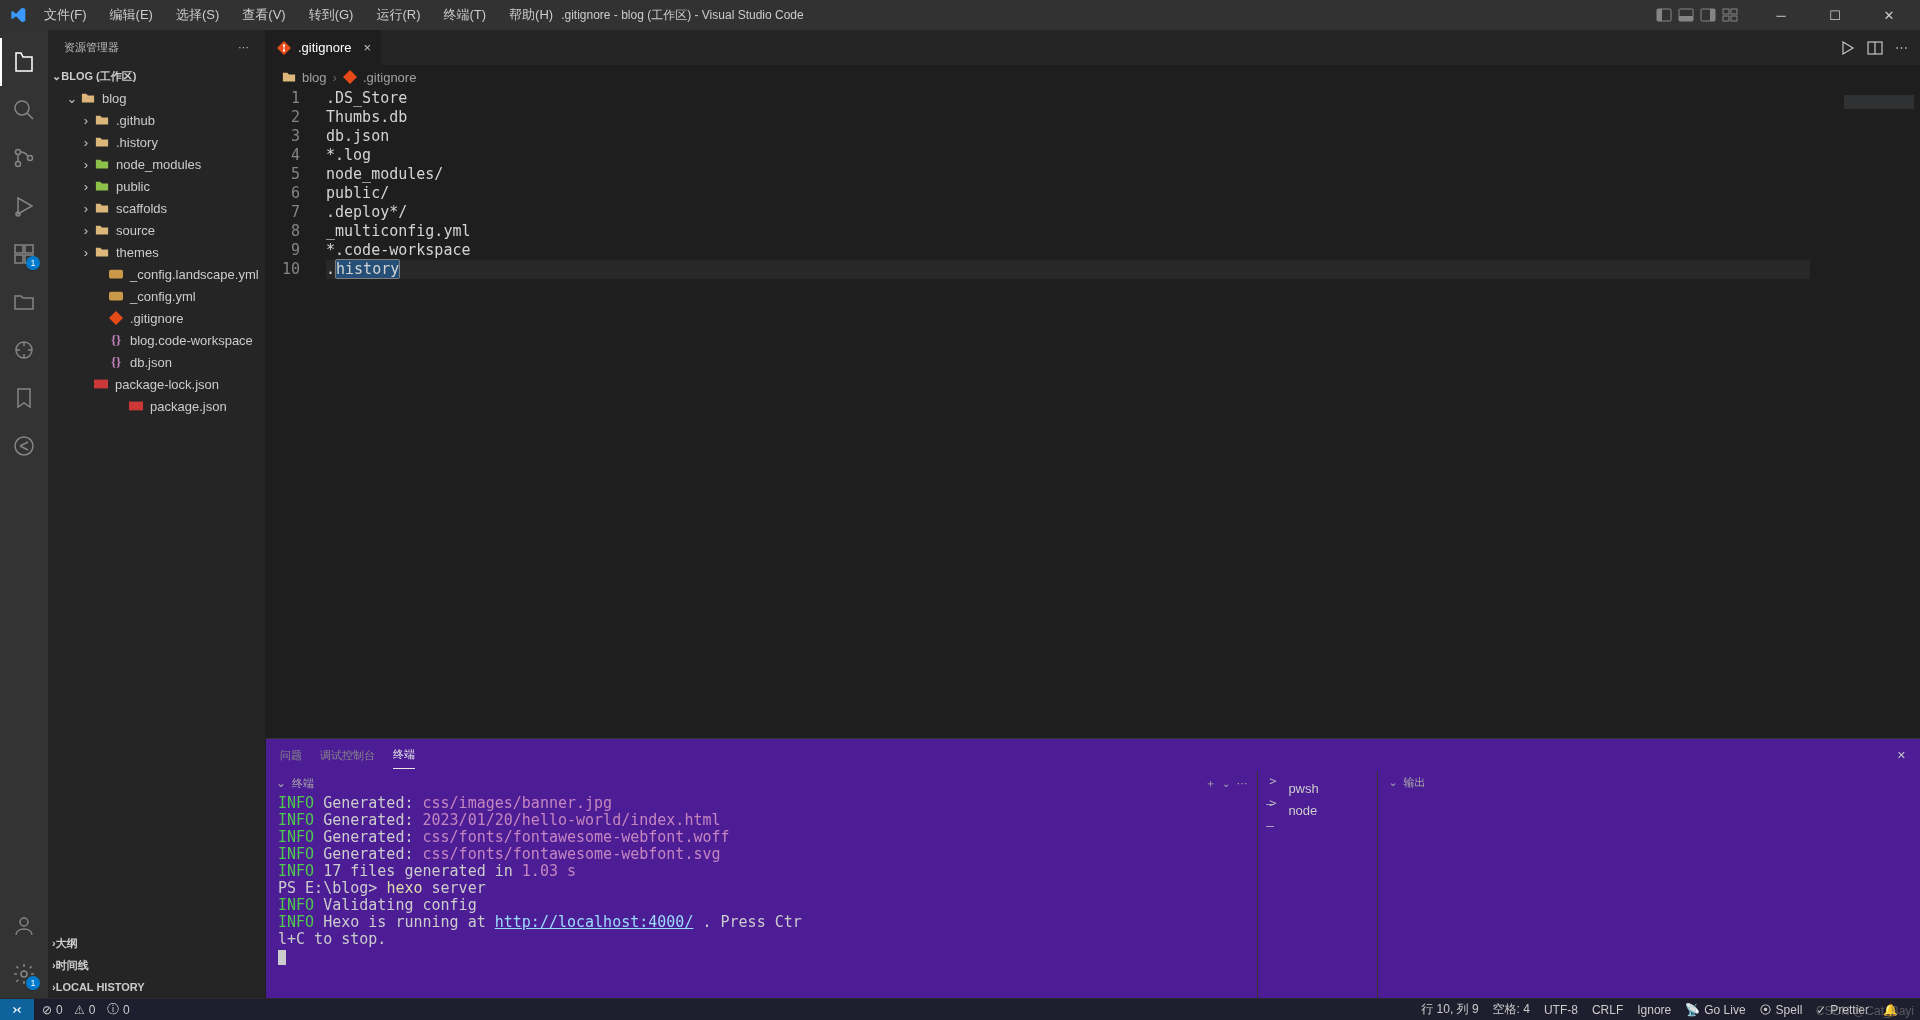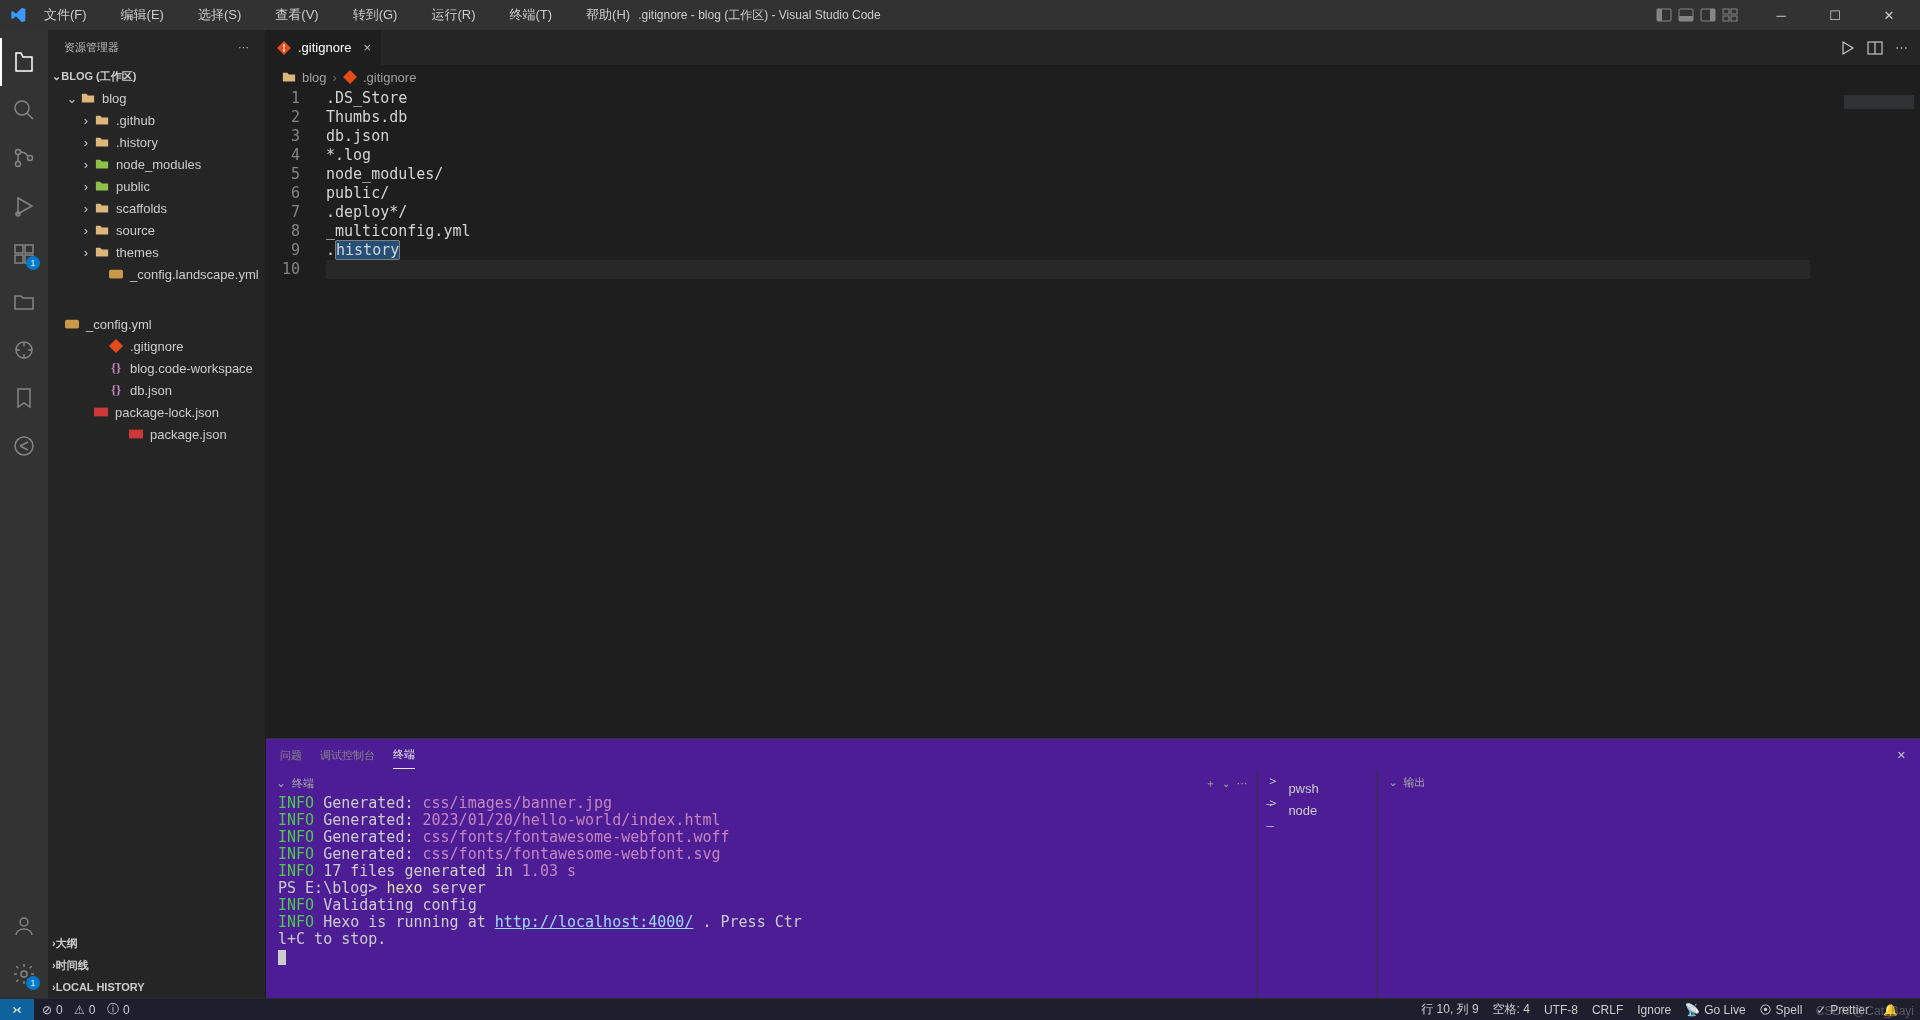--- a/index.html
+++ b/index.html
@@ -12,21 +12,21 @@
   overflow: hidden;
   display: flex; flex-direction: column;
 }
 .titlebar {
   height: 30px; background: #323233;
   display: flex; align-items: center;
   padding: 0 8px;
   user-select: none;
 }
 .titlebar .logo { width: 20px; height: 20px; display: flex; align-items: center; justify-content: center; }
-.menubar { display: flex; gap: 18px; margin-left: 8px; }
+.menubar { display: flex; gap: 7px; margin-left: 8px; }
 .menubar .menuitem { padding: 4px 8px; color: #cccccc; cursor: pointer; border-radius: 4px; }
 .wintitle { flex: 1; text-align: left; color: #cccccc; font-size: 12px; }
 .winctrls { display: flex; gap: 8px; align-items: center; }
 .winctrls .wc { width: 46px; height: 30px; display: flex; align-items: center; justify-content: center; cursor: pointer; color: #ccc; }
 .winctrls .layout-icons { display: flex; gap: 6px; margin-right: 12px; }
 .winctrls .layout-icons .li { width: 16px; height: 16px; cursor: pointer; color: #858585; }
 
 .main-row { flex: 1; display: flex; min-height: 0; }
 .activitybar {
   width: 48px; background: #333333;
@@ -370,21 +370,21 @@
         </div>
         <div class="tree-item" style="padding-left: 44px;">
           <span class="twisty"></span>
           <span class="icn">
             <svg width="14" height="14" viewBox="0 0 16 16">
               <rect width="16" height="10" y="3" rx="2" fill="#ca9849"></rect>
             </svg>
           </span>
           <span>_config.landscape.yml</span>
         </div>
-        <div class="tree-item" style=" margin-top: 28px;">
+        <div class="tree-item" style="padding-left: 44px;">
           <span class="twisty"></span>
           <span class="icn">
             <svg width="14" height="14" viewBox="0 0 16 16">
               <rect width="16" height="10" y="3" rx="2" fill="#ca9849"></rect>
             </svg>
           </span>
           <span>_config.yml</span>
         </div>
         <div class="tree-item" style="padding-left: 44px;">
           <span class="twisty"></span>
@@ -502,20 +502,21 @@
         </div>
       <div class="code" id="code">
           <div class="codeln">.DS_Store</div>
           <div class="codeln">Thumbs.db</div>
           <div class="codeln">db.json</div>
           <div class="codeln">*.log</div>
           <div class="codeln">node_modules/</div>
           <div class="codeln">public/</div>
           <div class="codeln">.deploy*/</div>
           <div class="codeln">_multiconfig.yml</div>
+          <div class="codeln">*.code-workspace</div>
           <div class="hl-line" style="top: 171px;"></div>
           <div class="codeln">.<span class="sel">history</span></div>
         </div>
       <div class="minimap">
           <div class="mm-block"></div>
         </div>
     </div>
 
     <div class="panel">
       <div class="panel-tabs">

